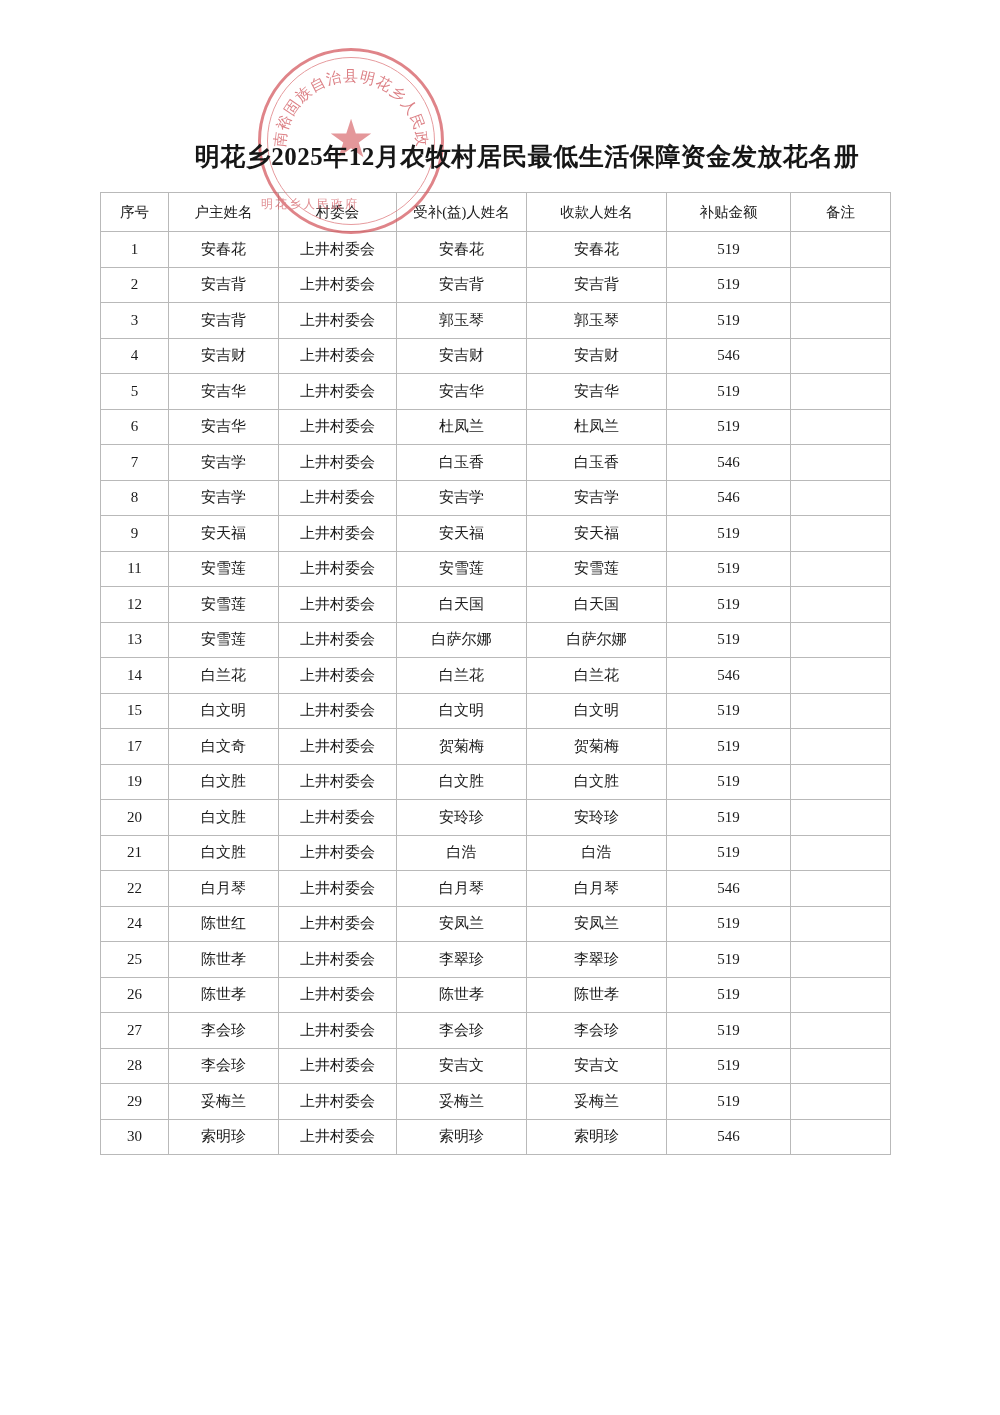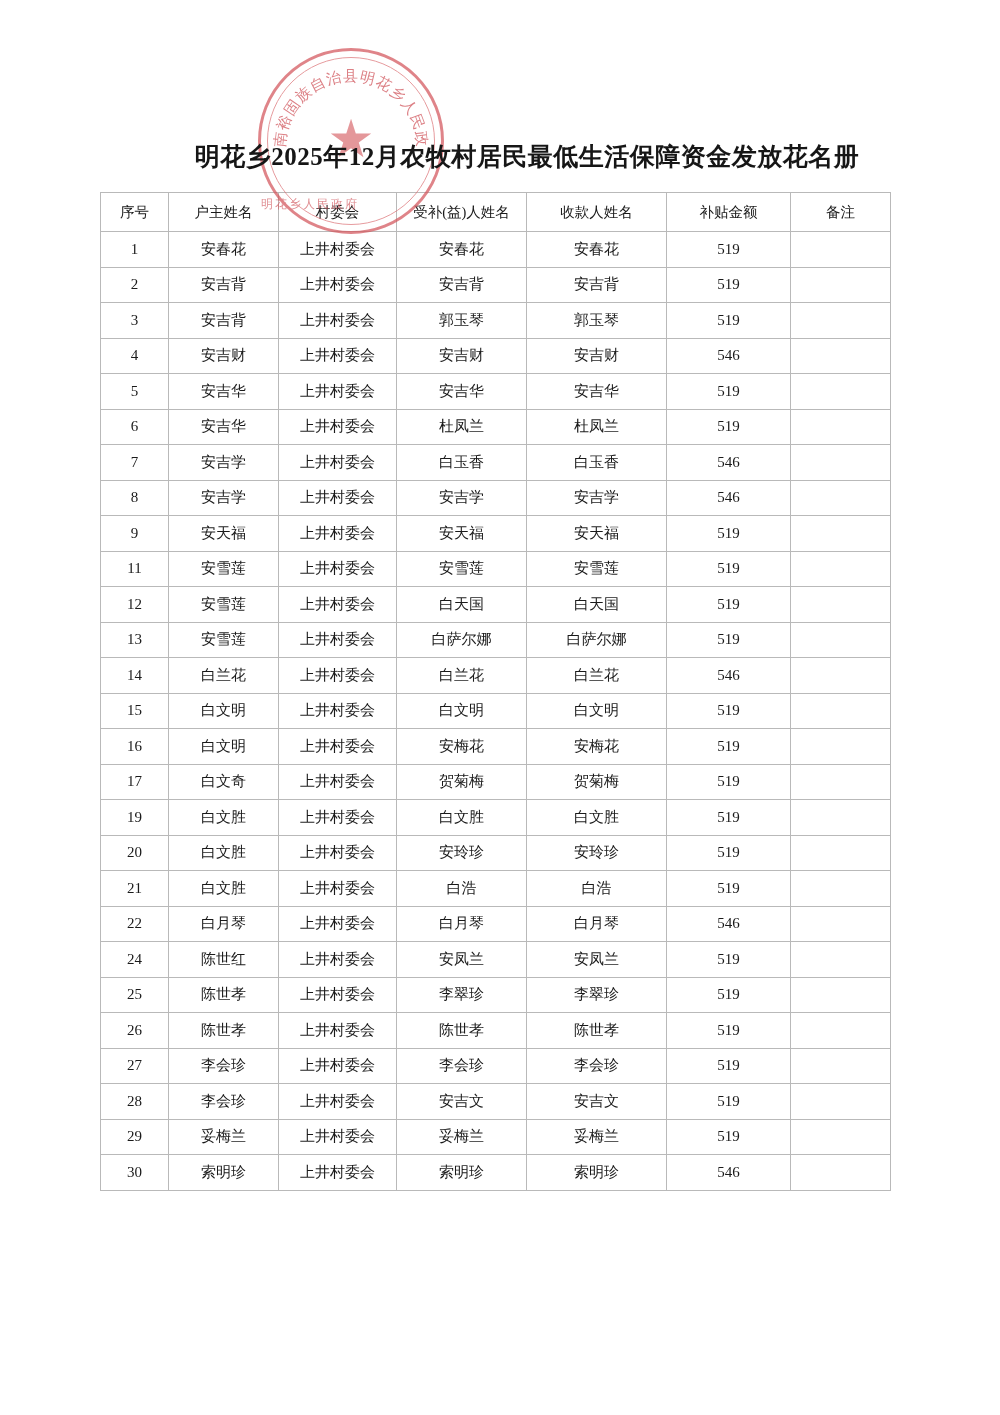--- a/index.html
+++ b/index.html
@@ -284,29 +284,20 @@
         <tr>
           <td class="num">15</td>
           <td>白文明</td>
           <td>上井村委会</td>
           <td>白文明</td>
           <td>白文明</td>
           <td class="num">519</td>
           <td></td>
         </tr>
         <tr>
-          <td class="num">16</td>
-          <td>白文明</td>
-          <td>上井村委会</td>
-          <td>安梅花</td>
-          <td>安梅花</td>
-          <td class="num">519</td>
-          <td></td>
-        </tr>
-        <tr>
           <td class="num">17</td>
           <td>白文奇</td>
           <td>上井村委会</td>
           <td>贺菊梅</td>
           <td>贺菊梅</td>
           <td class="num">519</td>
           <td></td>
         </tr>
         <tr>
           <td class="num">19</td>

